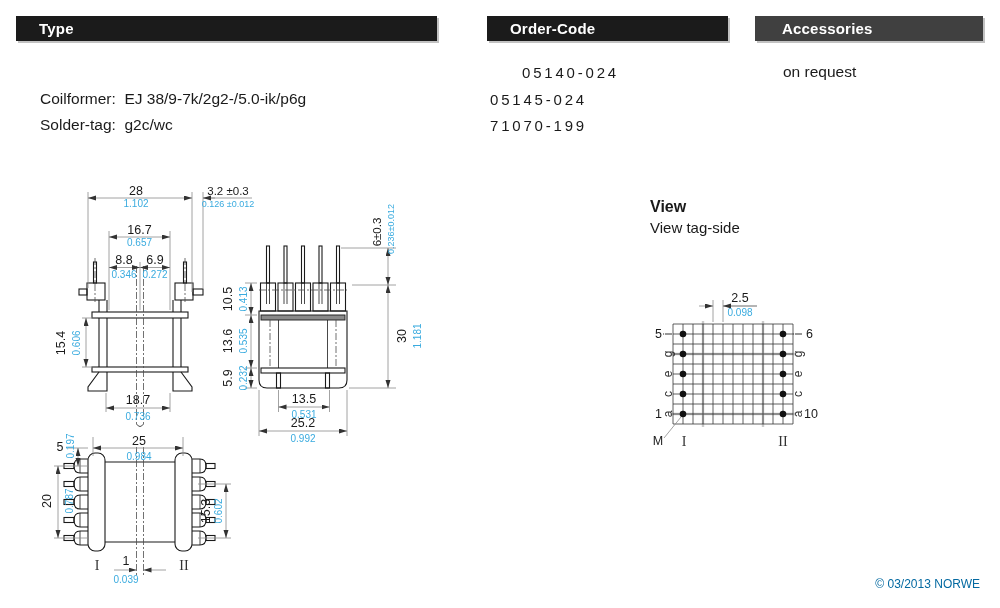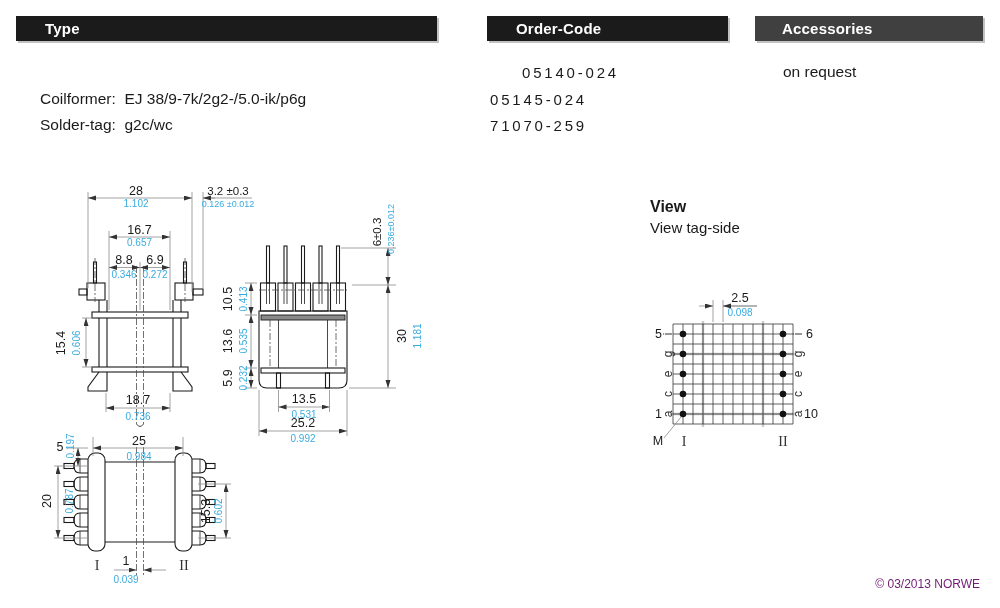--- a/index.html
+++ b/index.html
@@ -3,28 +3,28 @@
 <meta charset="utf-8">
 <style>
   html,body{margin:0;padding:0;background:#fff;}
   .page{position:relative;width:1000px;height:608px;background:#fff;overflow:hidden;
         font-family:"Liberation Sans",sans-serif;color:#1a1a1a;}
   .bar{position:absolute;top:16px;height:25px;line-height:25px;color:#fff;
        font-size:15px;font-weight:bold;letter-spacing:.2px;
        box-shadow:2px 2px 0 0 #c2c2c2;}
   .bar-dark{background:#1b1b1b;}
   .bar-gray{background:#404040;}
-  .bar span{padding-left:29px;display:inline-block;}
+  .bar span{padding-left:23px;display:inline-block;}
   .bar-gray span{padding-left:27px;}
   .txt{position:absolute;font-size:15.5px;white-space:pre;}
   .code{position:absolute;font-size:15px;letter-spacing:2.8px;white-space:pre;}
   .grid-head{position:absolute;left:650px;top:198px;}
   .gh1{font-size:16px;font-weight:bold;}
   .gh2{font-size:15px;margin-top:3px;}
-  .copyright{position:absolute;right:20px;top:577px;font-size:12px;color:#701a75;}
+  .copyright{position:absolute;right:20px;top:577px;font-size:12px;color:#0369a1;}
   svg{position:absolute;left:0;top:0;}
   .out{stroke:#1a1a1a;stroke-width:1.1;fill:none;}
   .thin{stroke:#1a1a1a;stroke-width:.8;fill:none;}
   .dash{stroke:#4d4d4d;stroke-width:.8;fill:none;stroke-dasharray:7 2 2 2;}
   .dim{stroke:#8c8c8c;stroke-width:.8;fill:none;}
   .gridline{stroke:#2b2b2b;stroke-width:.75;fill:none;}
   .gridgray{stroke:#cbcbcb;stroke-width:2.4;fill:none;}
   .flangefill{fill:#8a8a8a;stroke:#1a1a1a;stroke-width:.9;}
   text{font-family:"Liberation Sans",sans-serif;}
   .mm{font-size:12.5px;fill:#1a1a1a;text-anchor:middle;}
@@ -274,21 +274,21 @@
   </div>
   <div class="bar bar-gray" style="left:755px;width:228px;">
     <span>Accessories</span>
   </div>
 
   <div class="txt" style="left:40px;top:90px;">Coilformer:  EJ 38/9-7k/2g2-/5.0-ik/p6g</div>
   <div class="txt" style="left:40px;top:116px;">Solder-tag:  g2c/wc</div>
 
   <div class="code" style="left:490px;top:64px;margin-left:32px;">05140-024</div>
   <div class="code" style="left:490px;top:91px;">05145-024</div>
-  <div class="code" style="left:490px;top:117px;">71070-259</div>
+  <div class="code" style="left:490px;top:117px;">71070-199</div>
 
   <div class="txt" style="left:783px;top:63px;">on request</div>
 
   <div class="grid-head">
     <div class="gh1">View</div>
     <div class="gh2">View tag-side</div>
   </div>
 
   <div class="copyright">© 03/2013 NORWE</div>
 

